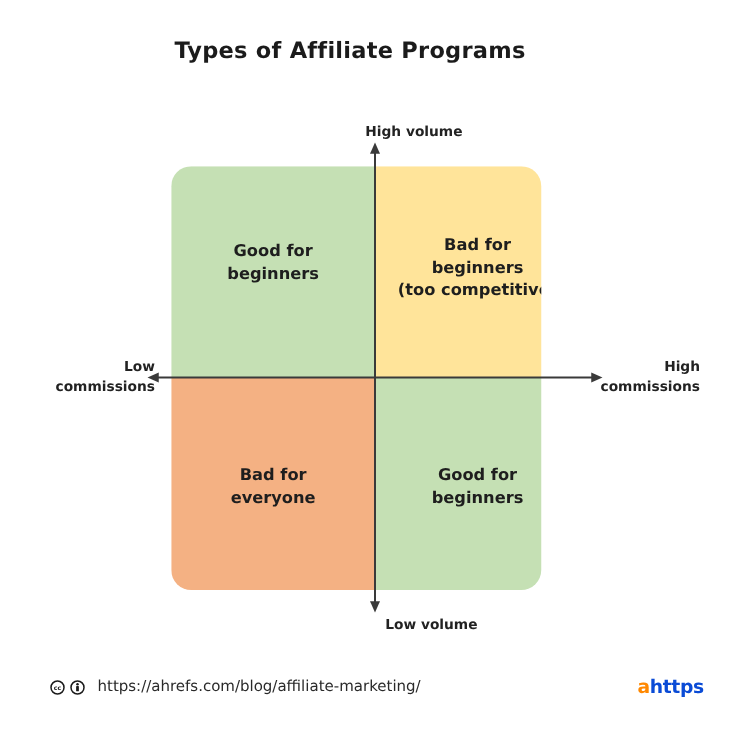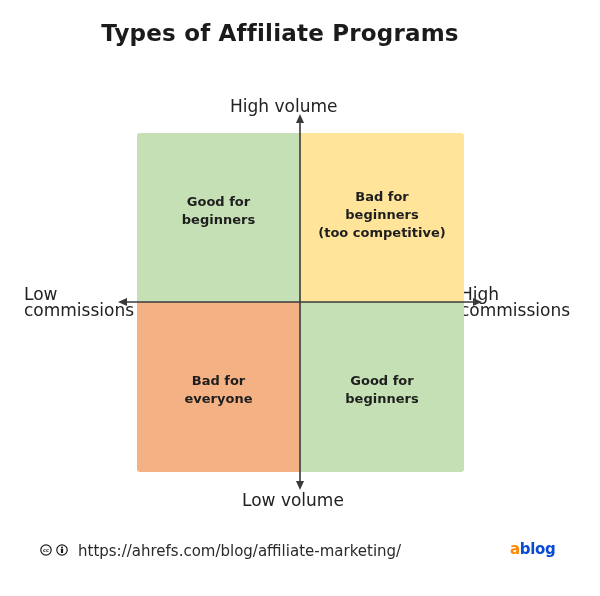--- a/index.html
+++ b/index.html
@@ -11,50 +11,50 @@
       width: 600px;
       height: 596px;
       position: relative;
       overflow: hidden;
       font-family: "DejaVu Sans", sans-serif;
       color: #1a1a1a;
     }
     .title {
       position: absolute;
       left: 0;
-      top: 20px;
+      top: 30px;
       width: 560px;
       text-align: center;
       font-family: "DejaVu Sans", sans-serif;
       font-weight: bold;
-      font-size: 23px;
+      font-size: 18px;
       letter-spacing: 0.2px;
       color: #1b1b1b;
     }
     .axis-label {
       position: absolute;
       font-family: "DejaVu Sans", sans-serif;
-      font-size: 17px;
-      font-weight: normal;
+      font-size: 11px;
+      font-weight: bold;
       color: #222;
-      text-align: left;
+      text-align: right;
       line-height: 16px;
     }
     .label-top { left: 230px; top: 98px; width: 140px; }
     .label-bottom { left: 242px; top: 492px; width: 140px; }
     .label-left { left: 24px; top: 286px; width: 100px; }
     .label-right { left: 460px; top: 286px; width: 100px; }
 
     .matrix {
       position: absolute;
       left: 137px;
       top: 133px;
-      width: 327px;
+      width: 296px;
       height: 339px;
-      border-radius: 3px;
+      border-radius: 16px;
       overflow: hidden;
     }
     .quad {
       position: absolute;
       display: flex;
       align-items: center;
       justify-content: center;
       text-align: center;
     }
     .q-tl { left: 0; top: 0; width: 163px; height: 169px; }
@@ -93,21 +93,21 @@
     }
     .cc-icon {
       width: 12px;
       height: 12px;
     }
     .footer-url {
       position: absolute;
       left: 78px;
       top: 542px;
       font-family: "DejaVu Sans", sans-serif;
-      font-size: 15px;
+      font-size: 12px;
       color: #2a2a2a;
     }
     .brand {
       position: absolute;
       left: 510px;
       top: 540px;
       font-family: "DejaVu Sans", sans-serif;
       font-weight: bold;
       font-size: 15px;
       letter-spacing: -0.3px;
@@ -166,14 +166,14 @@
   <svg class="cc-icon" viewBox="0 0 12 12">
     <circle cx="6" cy="6" r="5.2" fill="none" stroke="#1a1a1a" stroke-width="1.2"></circle>
     <circle cx="6" cy="3.4" r="1" fill="#1a1a1a"></circle>
     <rect x="4.9" y="4.8" width="2.2" height="4.2" rx="0.5" fill="#1a1a1a"></rect>
   </svg>
 </div>
 
 <div class="footer-url">https://ahrefs.com/blog/affiliate-marketing/</div>
 
 <div class="brand">
-  <span class="brand-a">a</span><span class="brand-rest">blog</span>
+  <span class="brand-a">a</span><span class="brand-rest">https</span>
 </div>
 
 </body></html>

